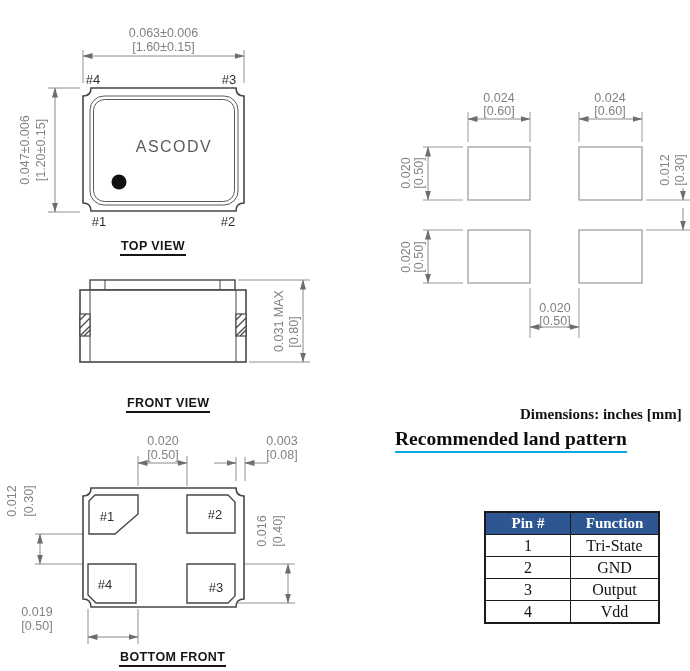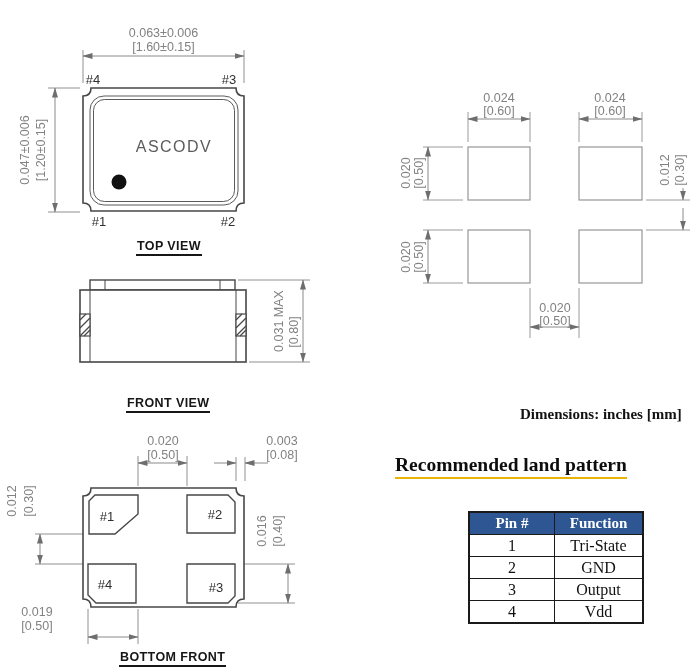--- a/index.html
+++ b/index.html
@@ -15,26 +15,26 @@
   .view-title{
     position:absolute;font-weight:bold;font-size:12.5px;color:#161616;
     border-bottom:2px solid #161616;padding:0 1px 1px 1px;letter-spacing:0.4px;
     white-space:nowrap;
   }
   .note{
     position:absolute;left:520px;top:406px;white-space:nowrap;
     font-family:"Liberation Serif",serif;font-weight:bold;font-size:15px;color:#121212;
   }
   .lp-heading{
-    position:absolute;left:395px;top:454px;white-space:nowrap;display:inline-block;
+    position:absolute;left:395px;top:428px;white-space:nowrap;display:inline-block;
     font-family:"Liberation Serif",serif;font-weight:bold;font-size:19.5px;color:#0d0d0d;
-    border-bottom:2px solid #eab308;padding-bottom:1px;
+    border-bottom:2px solid #0ea5e9;padding-bottom:1px;
   }
   table.pin-table{
-    position:absolute;left:468px;top:511px;border-collapse:collapse;
+    position:absolute;left:484px;top:511px;border-collapse:collapse;
     font-family:"Liberation Serif",serif;color:#111;text-align:center;
     border:2px solid #1a1a1a;
   }
   table.pin-table th,table.pin-table td{
     border:1.7px solid #1a1a1a;padding:0;height:21px;vertical-align:middle;
   }
   table.pin-table th{font-size:15px;font-weight:bold;}
   table.pin-table td{font-size:16px;}
   .col-pin{width:84px;}
   .col-fn{width:87px;}
@@ -219,21 +219,21 @@
     <text class="dtx" transform="rotate(-90 420 173)" x="420" y="173" text-anchor="middle" dominant-baseline="middle">[0.50]</text>
     <text class="dtx" transform="rotate(-90 407 257)" x="407" y="257" text-anchor="middle" dominant-baseline="middle">0.020</text>
     <text class="dtx" transform="rotate(-90 420 257)" x="420" y="257" text-anchor="middle" dominant-baseline="middle">[0.50]</text>
     <text class="dtx" transform="rotate(-90 666 170)" x="666" y="170" text-anchor="middle" dominant-baseline="middle">0.012</text>
     <text class="dtx" transform="rotate(-90 681 170)" x="681" y="170" text-anchor="middle" dominant-baseline="middle">[0.30]</text>
     <text class="dtx" x="555" y="312" text-anchor="middle">0.020</text>
     <text class="dtx" x="555" y="325" text-anchor="middle">[0.50]</text>
   </g>
 </svg>
 
-<div class="view-title" style="left:136px;top:239px;">TOP VIEW</div>
+<div class="view-title" style="left:120px;top:239px;">TOP VIEW</div>
 <div class="view-title" style="left:126px;top:369px;margin-top:27px;">FRONT VIEW</div>
 <div class="view-title" style="left:119px;top:650px;">BOTTOM FRONT</div>
 
 <div class="note">Dimensions: inches [mm]</div>
 <div class="lp-heading">Recommended land pattern</div>
 
 <table class="pin-table">
   <thead>
     <tr>
       <th class="col-pin" style="background-color: rgb(46, 86, 147); color: rgb(255, 255, 255);">Pin #</th>

